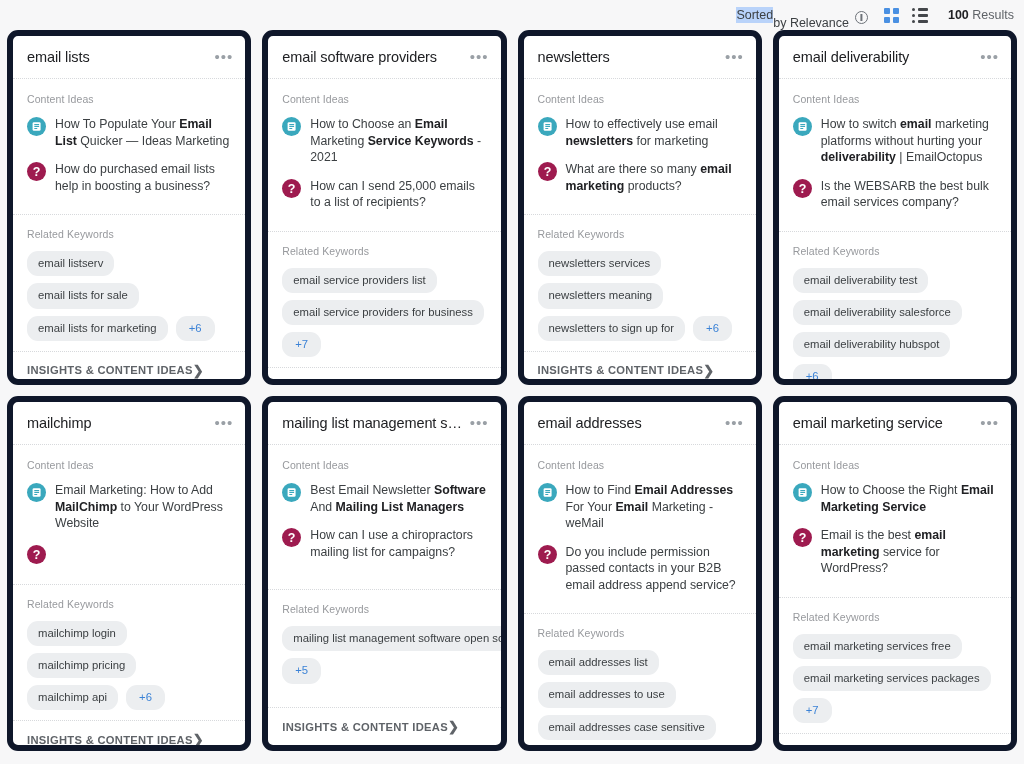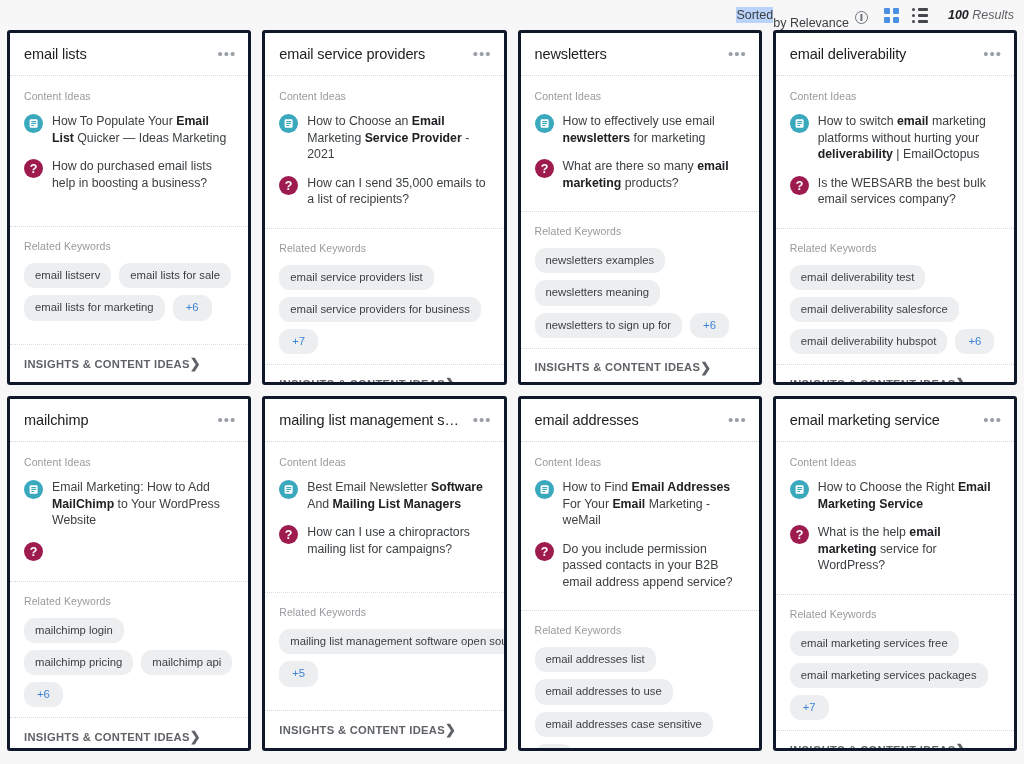--- a/index.html
+++ b/index.html
@@ -53,34 +53,34 @@
   }
 
   .view-toggles { display: flex; align-items: center; gap: 13px; margin-right: 20px; }
   .grid-icon { display: grid; grid-template-columns: 6px 6px; grid-template-rows: 6px 6px; gap: 3px; cursor: pointer; }
   .grid-icon span { background: #4a90e2; display: block; border-radius: 1px; }
   .list-icon { display: flex; flex-direction: column; gap: 3px; cursor: pointer; }
   .list-icon .row { display: flex; align-items: center; gap: 3px; }
   .list-icon .dot { width: 3px; height: 3px; background: #44474b; border-radius: 50%; }
   .list-icon .bar { width: 10px; height: 3px; background: #44474b; border-radius: 1px; }
 
-  .results { font-size: 12.5px; color: #5f6368; font-style: italic; }
+  .results { font-size: 12.5px; color: #5f6368; }
   .results b { color: #202124; font-weight: bold; }
 
   
   .cards {
     display: grid;
     grid-template-columns: repeat(4, 1fr);
     gap: 11px;
     padding: 0 7px 10px 7px;
   }
   .card {
     background: #ffffff;
-    border: 3px solid #0f172a;
-    border-radius: 3px;
+    border: 6px solid #0f172a;
+    border-radius: 11px;
     display: flex;
     flex-direction: column;
     height: 355px;
     overflow: hidden;
   }
   .card-head {
     height: 43px;
     display: flex;
     align-items: center;
     padding: 0 12px 0 14px;
@@ -251,45 +251,45 @@
           <span class="pill more">+6</span>
         </div>
       </div>
       <div class="card-foot">
         <span class="foot-label">INSIGHTS &amp; CONTENT IDEAS</span>
         <span class="chev">❯</span>
       </div>
     </div>
     <div class="card">
       <div class="card-head">
-        <div class="card-title">email service providers</div>
-        <div class="dots-btn">•••</div>
-      </div>
-      <div class="card-section">
-        <div class="section-label">Content Ideas</div>
-        <div class="idea">
-          <span class="idea-icon">
-            <svg width="19" height="19" viewBox="0 0 19 19">
-              <circle cx="9.5" cy="9.5" r="9.5" fill="#3aa8bd"></circle>
-              <rect x="5.6" y="5.2" width="8" height="8.6" rx="1.3" fill="#fff"></rect>
-              <rect x="7.2" y="7.1" width="5" height="1.05" rx="0.5" fill="#3aa8bd"></rect>
-              <rect x="7.2" y="9" width="5" height="1.05" rx="0.5" fill="#3aa8bd"></rect>
-              <rect x="7.2" y="10.9" width="3.2" height="1.05" rx="0.5" fill="#3aa8bd"></rect>
-            </svg>
-          </span>
-          <div class="idea-text"><span>How to Choose an </span><b>Email</b><span> Marketing </span><b>Service Provider</b><span> - 2021</span></div>
-        </div>
-        <div class="idea">
-          <span class="idea-icon">
-            <svg width="19" height="19" viewBox="0 0 19 19">
-              <circle cx="9.5" cy="9.5" r="9.5" fill="#9e1b4f"></circle>
-              <text x="9.5" y="14" text-anchor="middle" font-family="Liberation Sans, sans-serif" font-size="12.5" font-weight="bold" fill="#fff">?</text>
-            </svg>
-          </span>
-          <div class="idea-text"><span>How can I send 35,000 emails to a list of recipients?</span></div>
+        <div class="card-title">email software providers</div>
+        <div class="dots-btn">•••</div>
+      </div>
+      <div class="card-section">
+        <div class="section-label">Content Ideas</div>
+        <div class="idea">
+          <span class="idea-icon">
+            <svg width="19" height="19" viewBox="0 0 19 19">
+              <circle cx="9.5" cy="9.5" r="9.5" fill="#3aa8bd"></circle>
+              <rect x="5.6" y="5.2" width="8" height="8.6" rx="1.3" fill="#fff"></rect>
+              <rect x="7.2" y="7.1" width="5" height="1.05" rx="0.5" fill="#3aa8bd"></rect>
+              <rect x="7.2" y="9" width="5" height="1.05" rx="0.5" fill="#3aa8bd"></rect>
+              <rect x="7.2" y="10.9" width="3.2" height="1.05" rx="0.5" fill="#3aa8bd"></rect>
+            </svg>
+          </span>
+          <div class="idea-text"><span>How to Choose an </span><b>Email</b><span> Marketing </span><b>Service Keywords</b><span> - 2021</span></div>
+        </div>
+        <div class="idea">
+          <span class="idea-icon">
+            <svg width="19" height="19" viewBox="0 0 19 19">
+              <circle cx="9.5" cy="9.5" r="9.5" fill="#9e1b4f"></circle>
+              <text x="9.5" y="14" text-anchor="middle" font-family="Liberation Sans, sans-serif" font-size="12.5" font-weight="bold" fill="#fff">?</text>
+            </svg>
+          </span>
+          <div class="idea-text"><span>How can I send 25,000 emails to a list of recipients?</span></div>
         </div>
       </div>
       <div class="kw-section">
         <div class="section-label">Related Keywords</div>
         <div class="kw-wrap">
           <span class="pill">email service providers list</span>
           <span class="pill">email service providers for business</span>
           <span class="pill more">+7</span>
         </div>
       </div>
@@ -323,21 +323,21 @@
               <circle cx="9.5" cy="9.5" r="9.5" fill="#9e1b4f"></circle>
               <text x="9.5" y="14" text-anchor="middle" font-family="Liberation Sans, sans-serif" font-size="12.5" font-weight="bold" fill="#fff">?</text>
             </svg>
           </span>
           <div class="idea-text"><span>What are there so many </span><b>email marketing</b><span> products?</span></div>
         </div>
       </div>
       <div class="kw-section">
         <div class="section-label">Related Keywords</div>
         <div class="kw-wrap">
-          <span class="pill">newsletters examples</span>
+          <span class="pill">newsletters services</span>
           <span class="pill">newsletters meaning</span>
           <span class="pill">newsletters to sign up for</span>
           <span class="pill more">+6</span>
         </div>
       </div>
       <div class="card-foot">
         <span class="foot-label">INSIGHTS &amp; CONTENT IDEAS</span>
         <span class="chev">❯</span>
       </div>
     </div>
@@ -525,21 +525,21 @@
           </span>
           <div class="idea-text"><span>How to Choose the Right </span><b>Email Marketing Service</b></div>
         </div>
         <div class="idea">
           <span class="idea-icon">
             <svg width="19" height="19" viewBox="0 0 19 19">
               <circle cx="9.5" cy="9.5" r="9.5" fill="#9e1b4f"></circle>
               <text x="9.5" y="14" text-anchor="middle" font-family="Liberation Sans, sans-serif" font-size="12.5" font-weight="bold" fill="#fff">?</text>
             </svg>
           </span>
-          <div class="idea-text"><span>What is the help </span><b>email marketing</b><span> service for WordPress?</span></div>
+          <div class="idea-text"><span>Email is the best </span><b>email marketing</b><span> service for WordPress?</span></div>
         </div>
       </div>
       <div class="kw-section">
         <div class="section-label">Related Keywords</div>
         <div class="kw-wrap">
           <span class="pill">email marketing services free</span>
           <span class="pill">email marketing services packages</span>
           <span class="pill more">+7</span>
         </div>
       </div>

